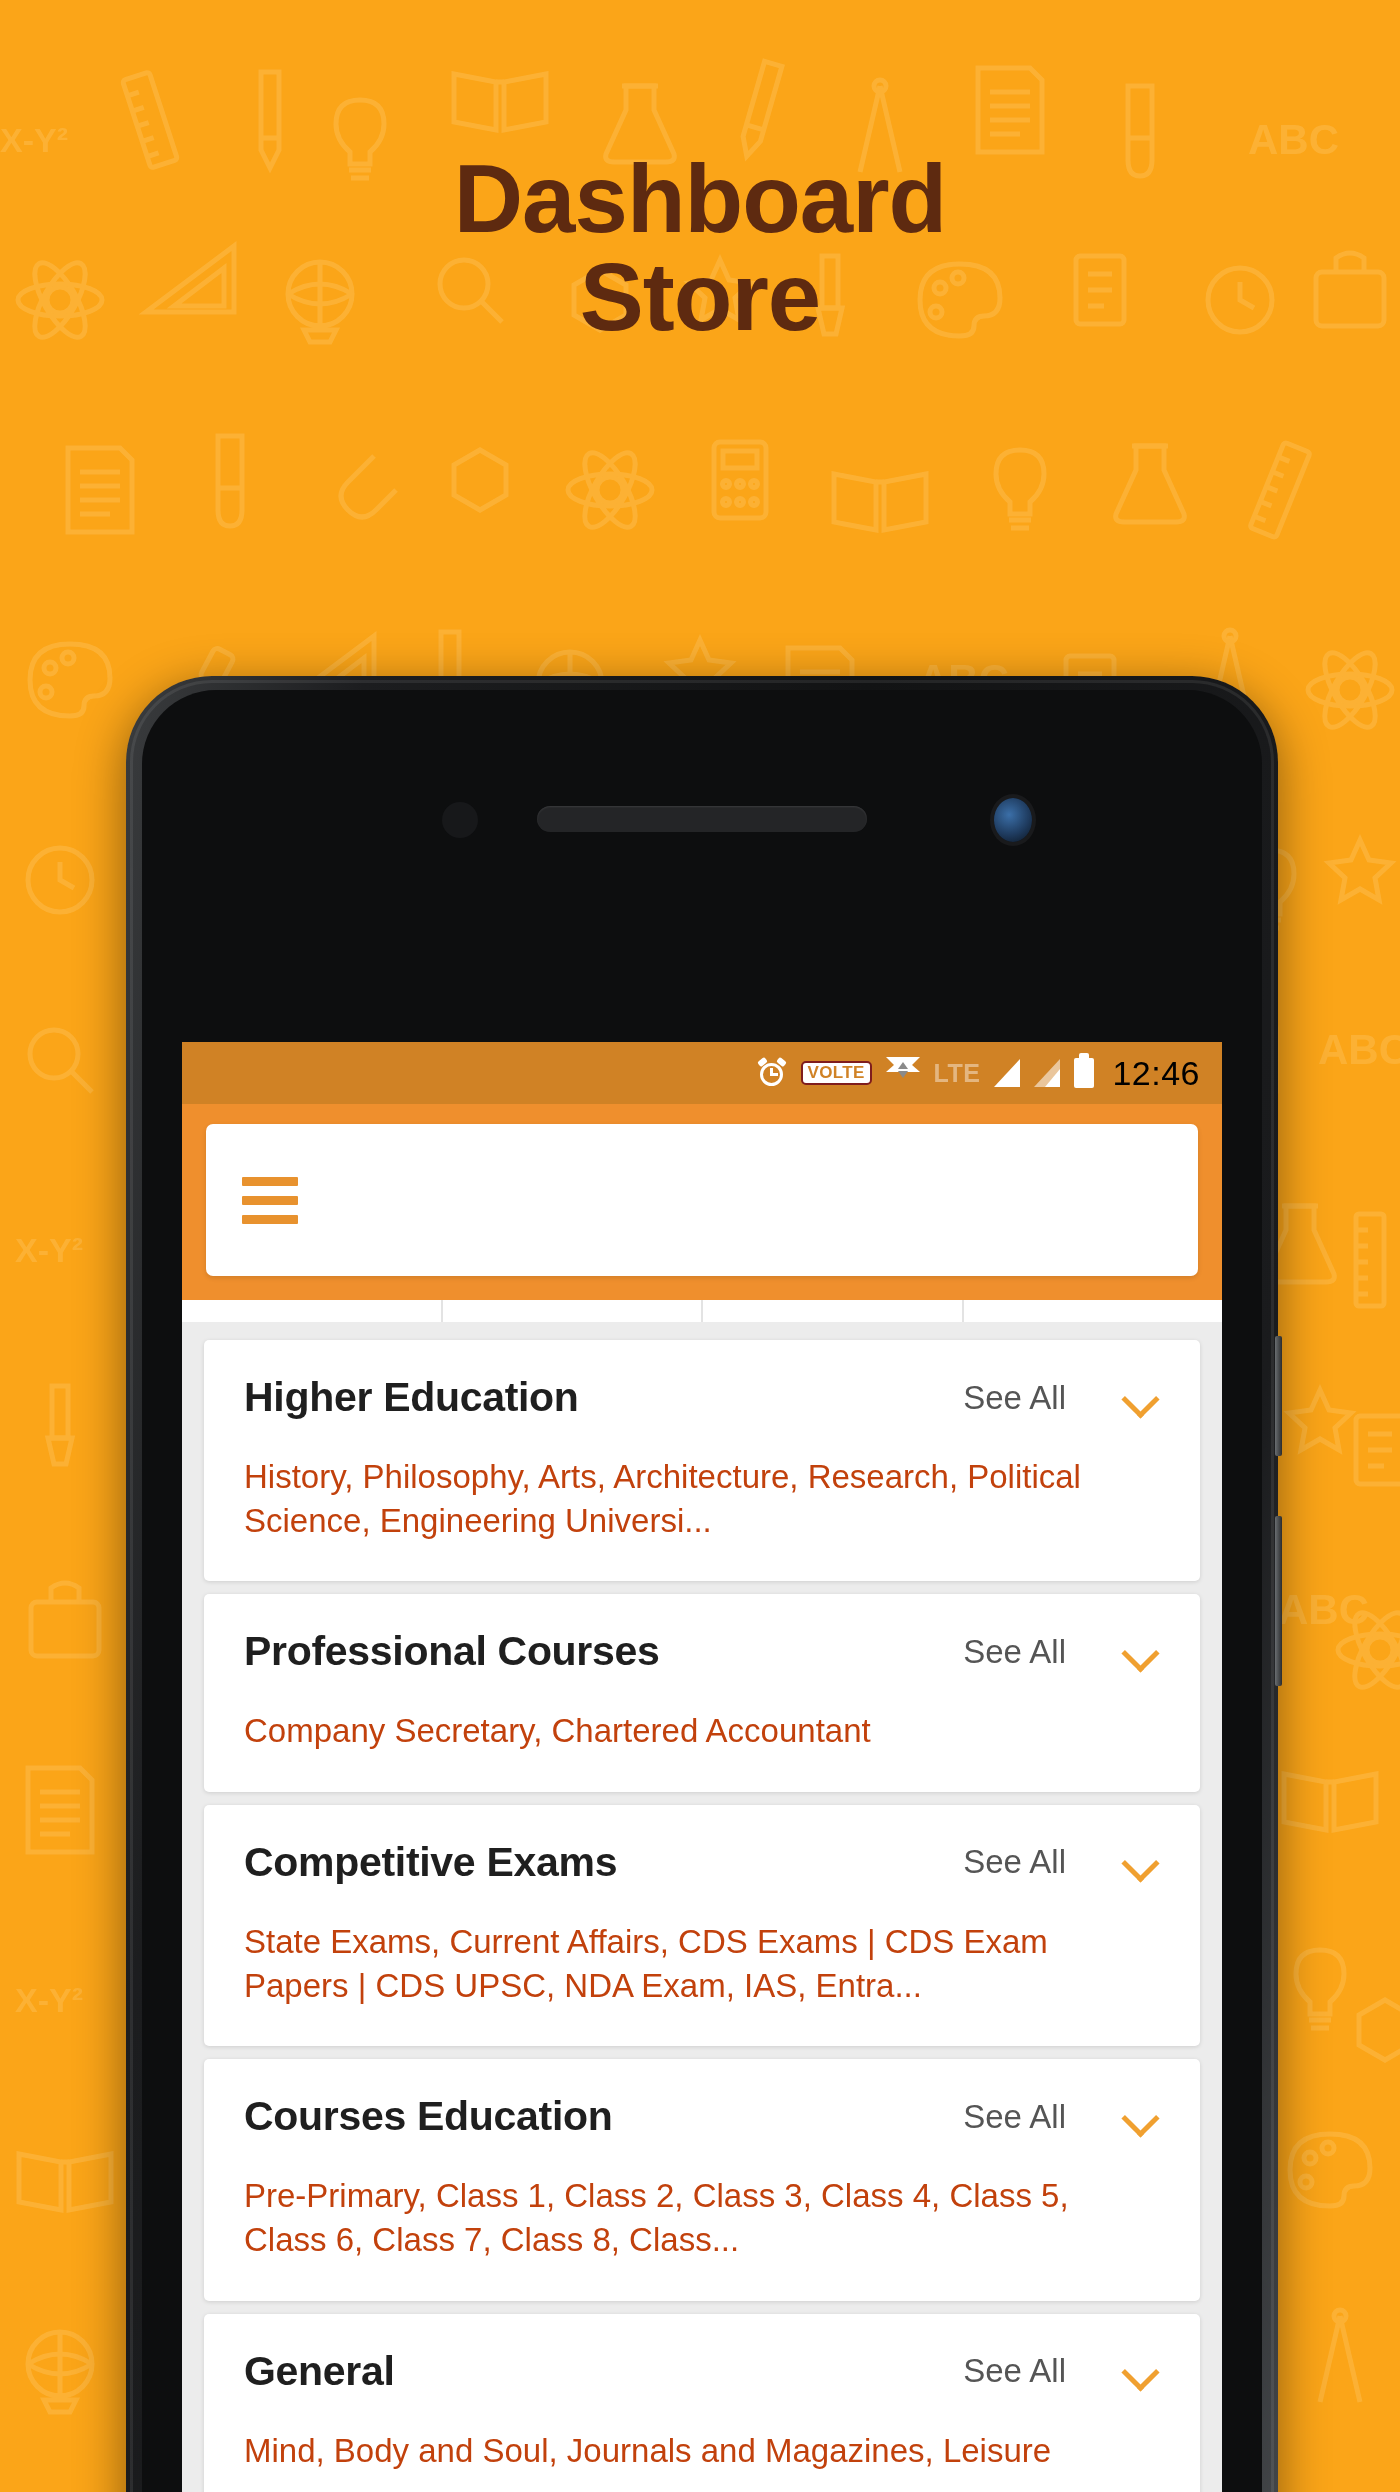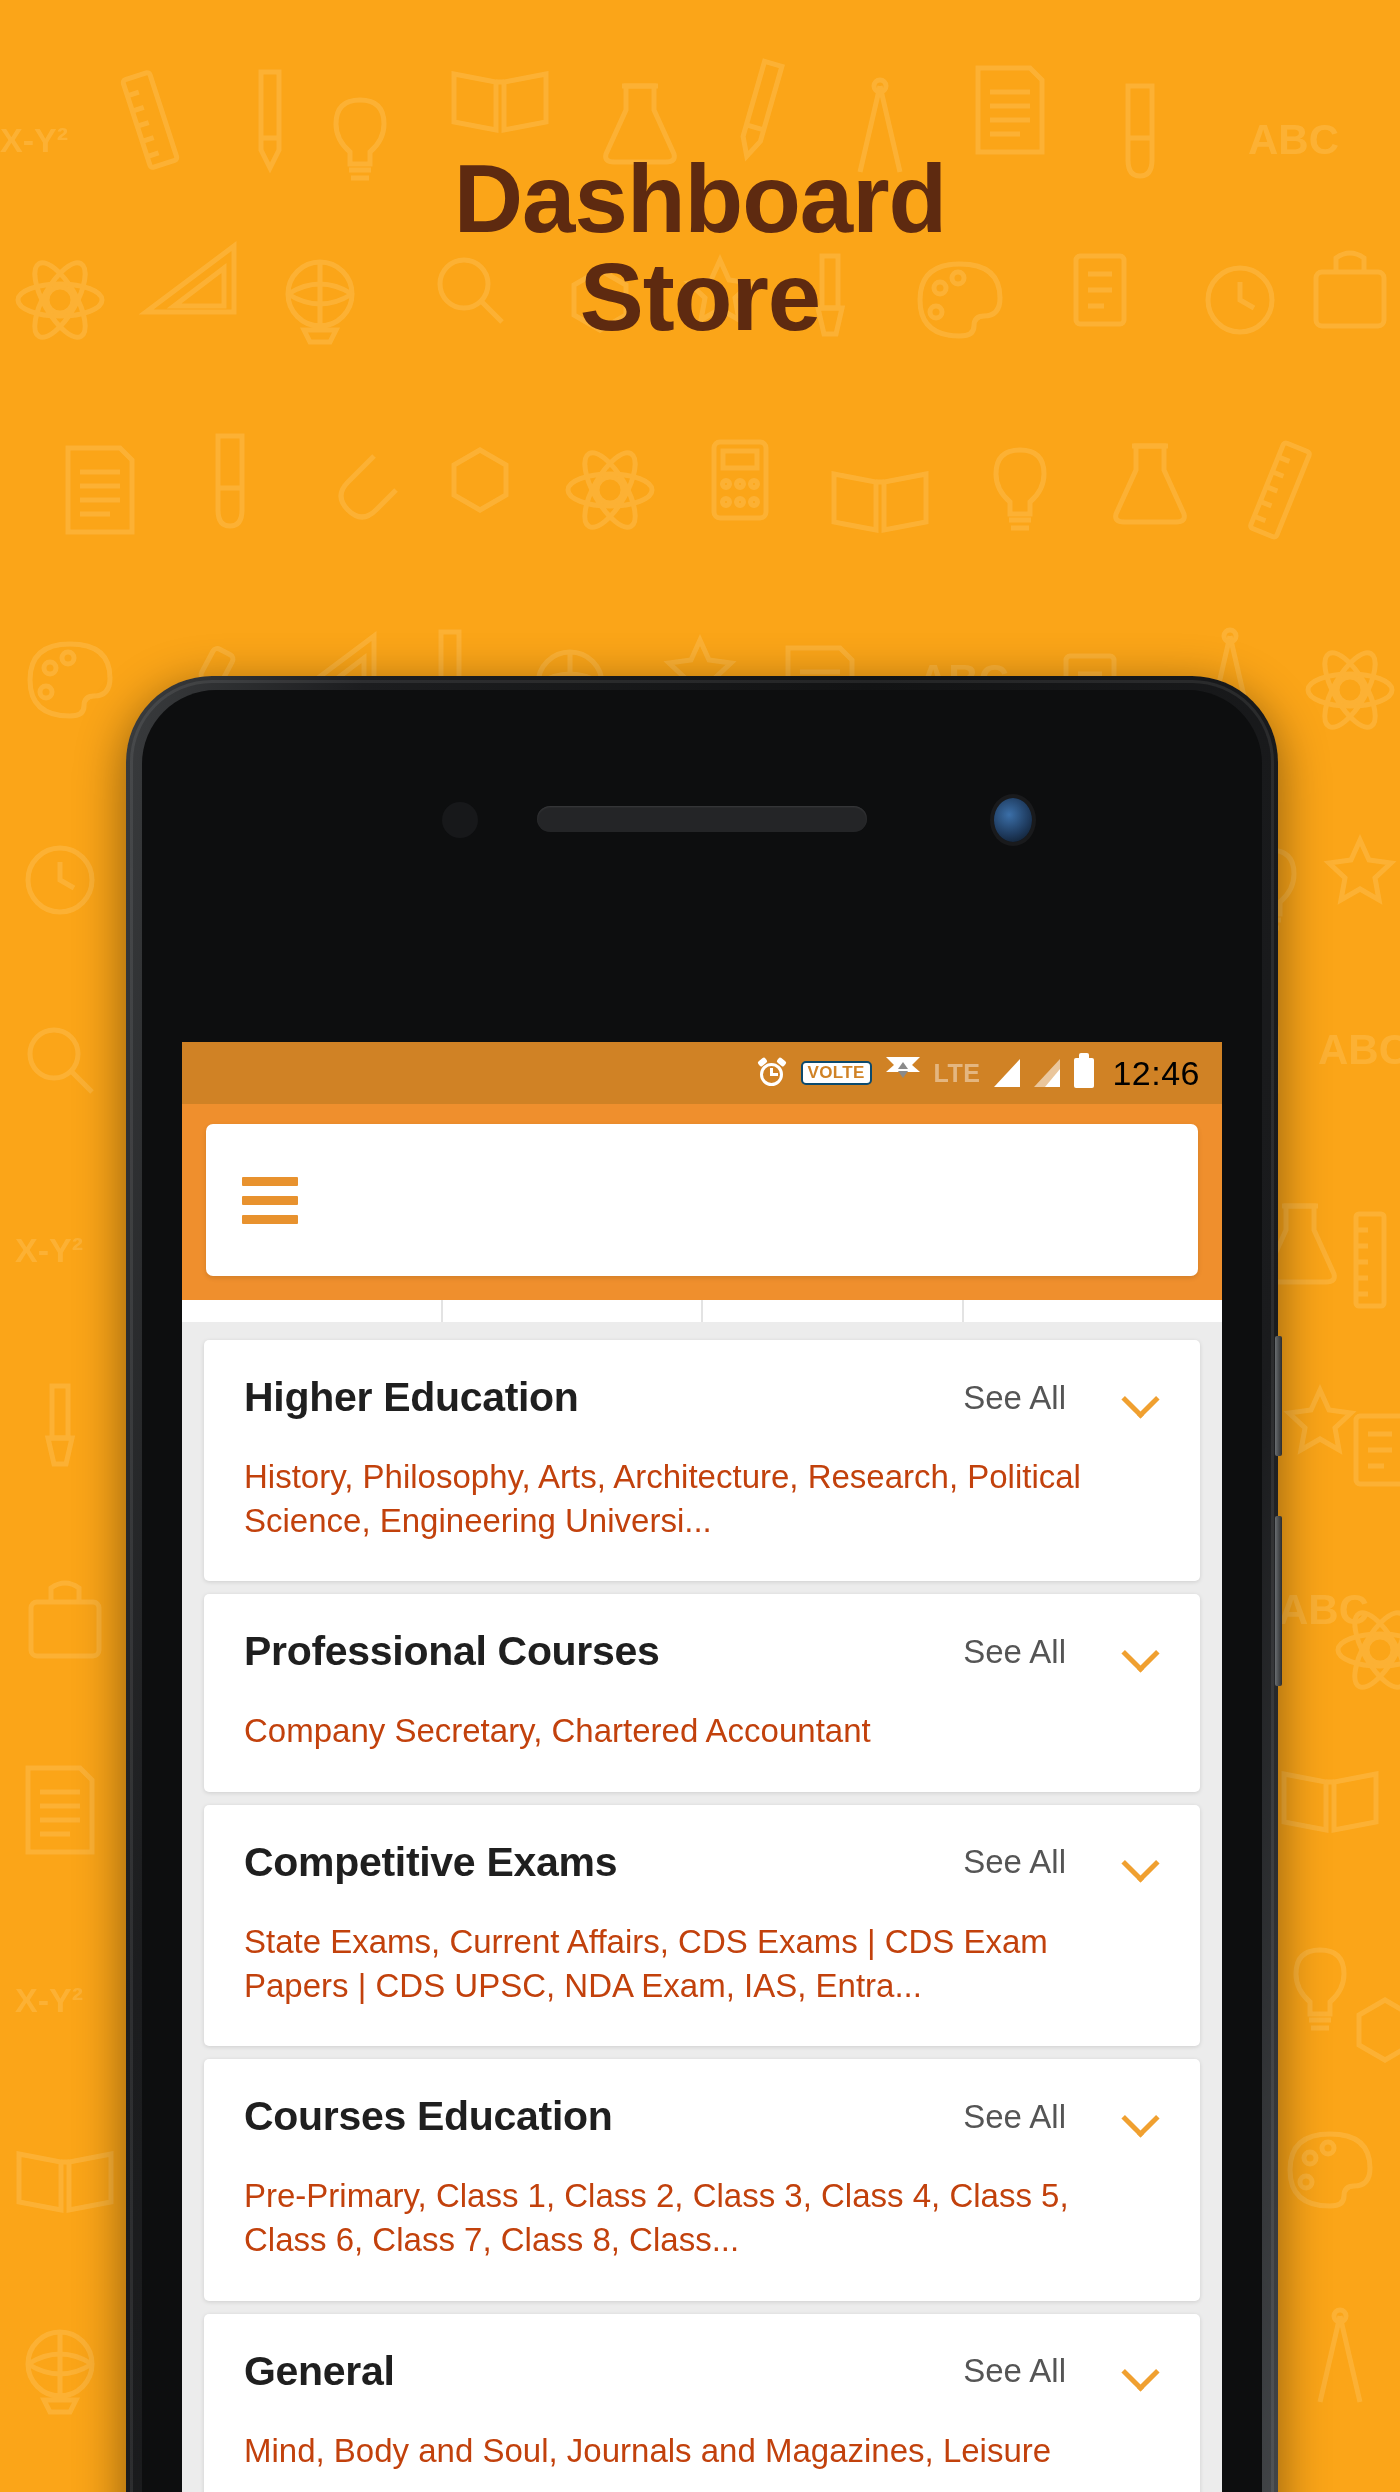--- a/index.html
+++ b/index.html
@@ -142,21 +142,21 @@
     width: 7px; height: 3px; background: #fff;
   }
   .sb-alarm .bellL, .sb-alarm .bellR {
     position: absolute; top: 1px;
     width: 9px; height: 6px; background: #fff;
   }
   .sb-alarm .bellL { left: 1px; transform: rotate(-38deg); border-radius: 2px; }
   .sb-alarm .bellR { right: 1px; transform: rotate(38deg); border-radius: 2px; }
 
   .sb-volte {
-    border: 2px solid #0c4a6e;
+    border: 2px solid #7f1d1d;
     border-radius: 5px;
     color: #D08225;
     background: #fff;
     font-size: 17px;
     font-weight: bold;
     padding: 1px 5px;
     letter-spacing: .3px;
     line-height: 1.1;
   }
   .sb-datasync {

